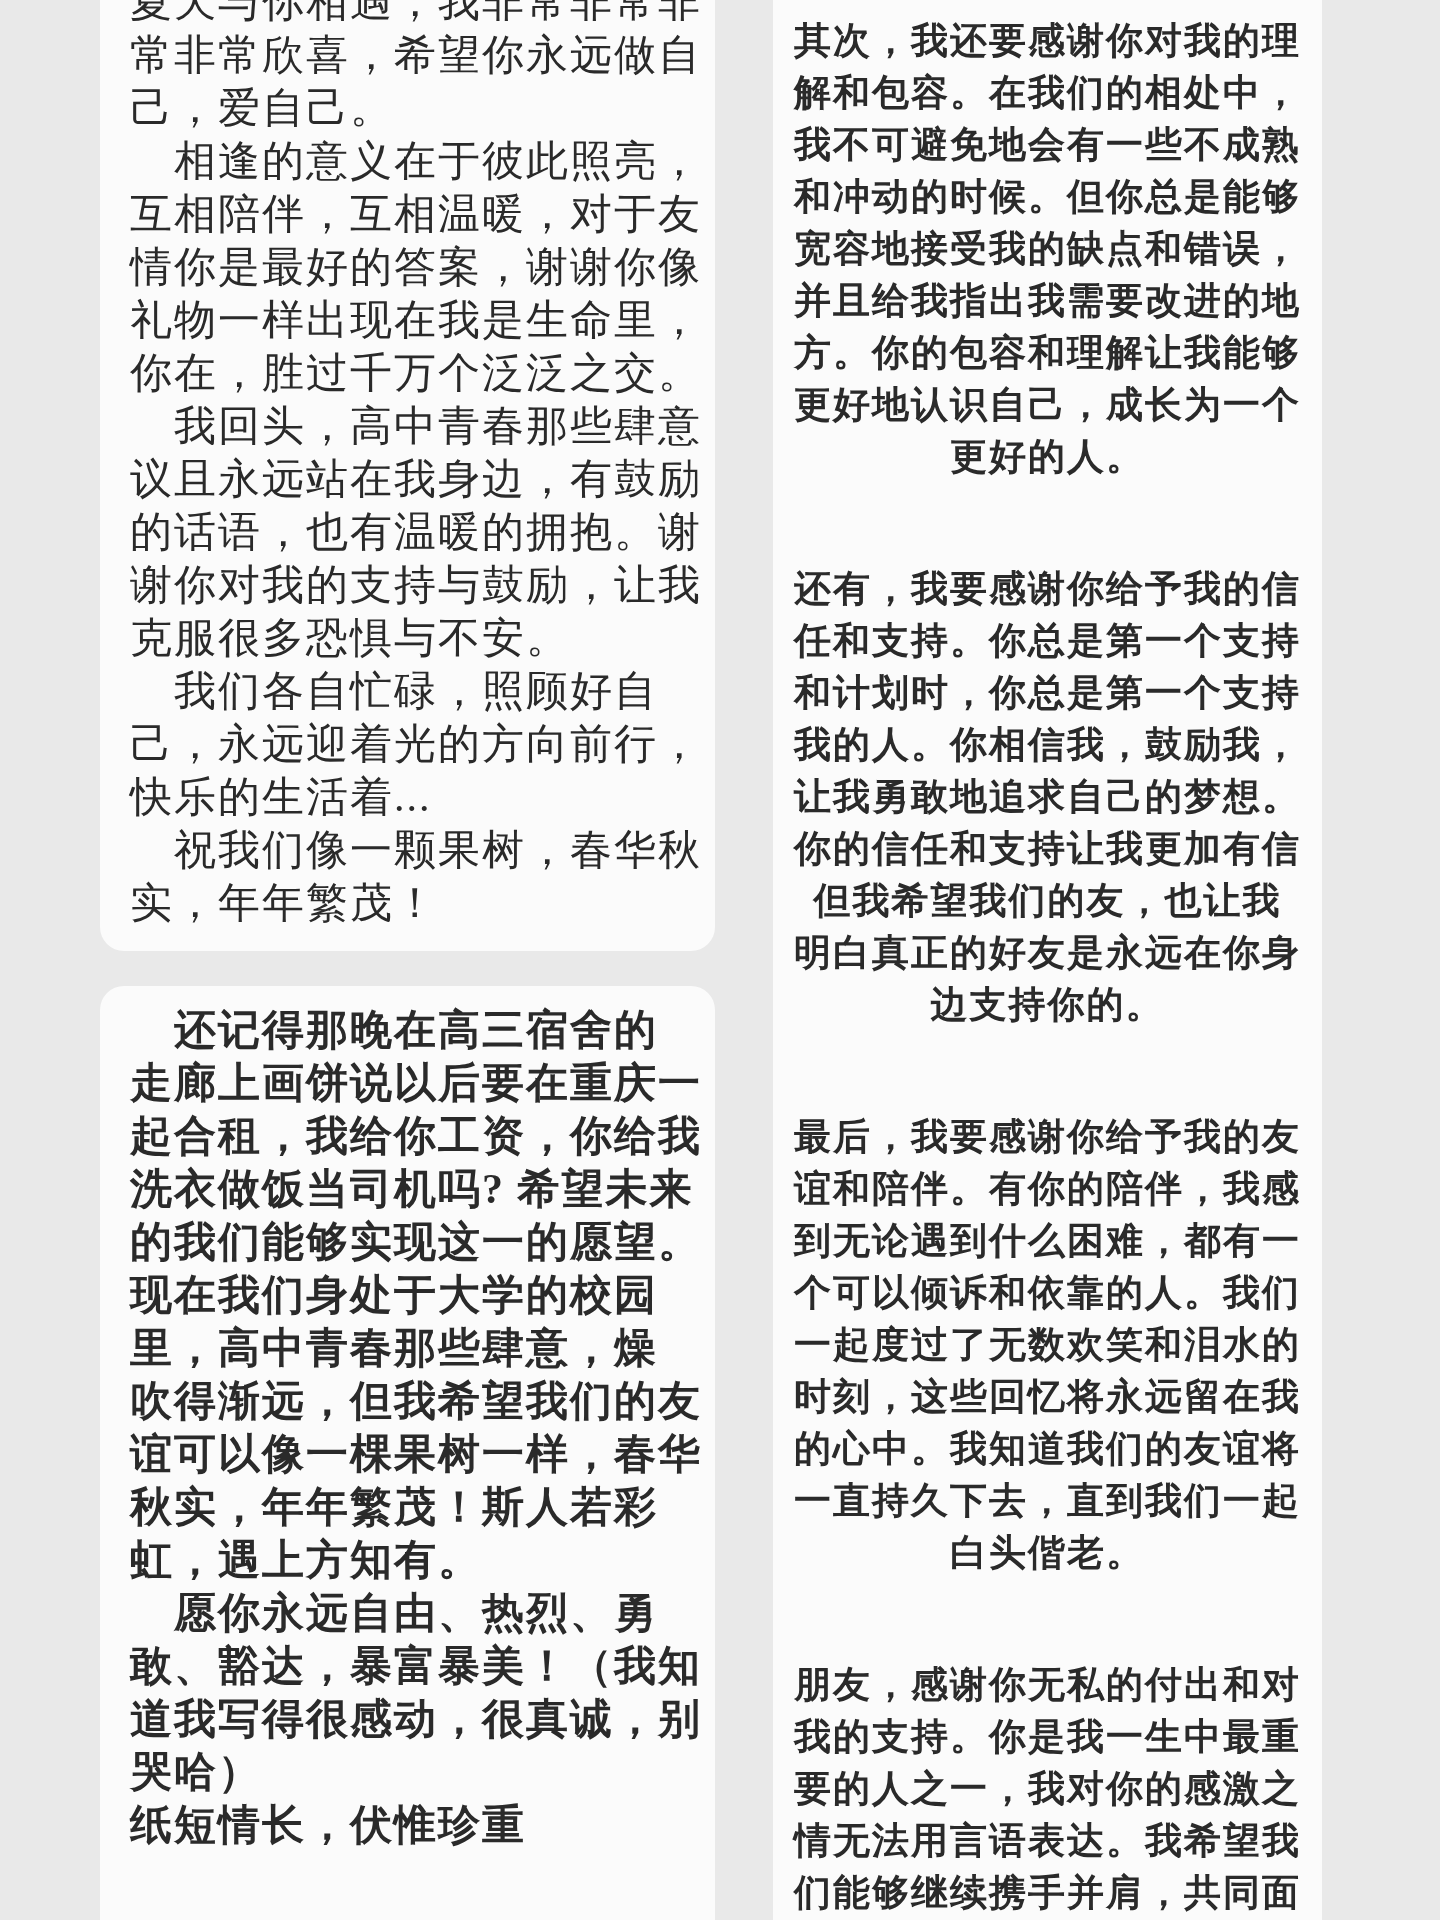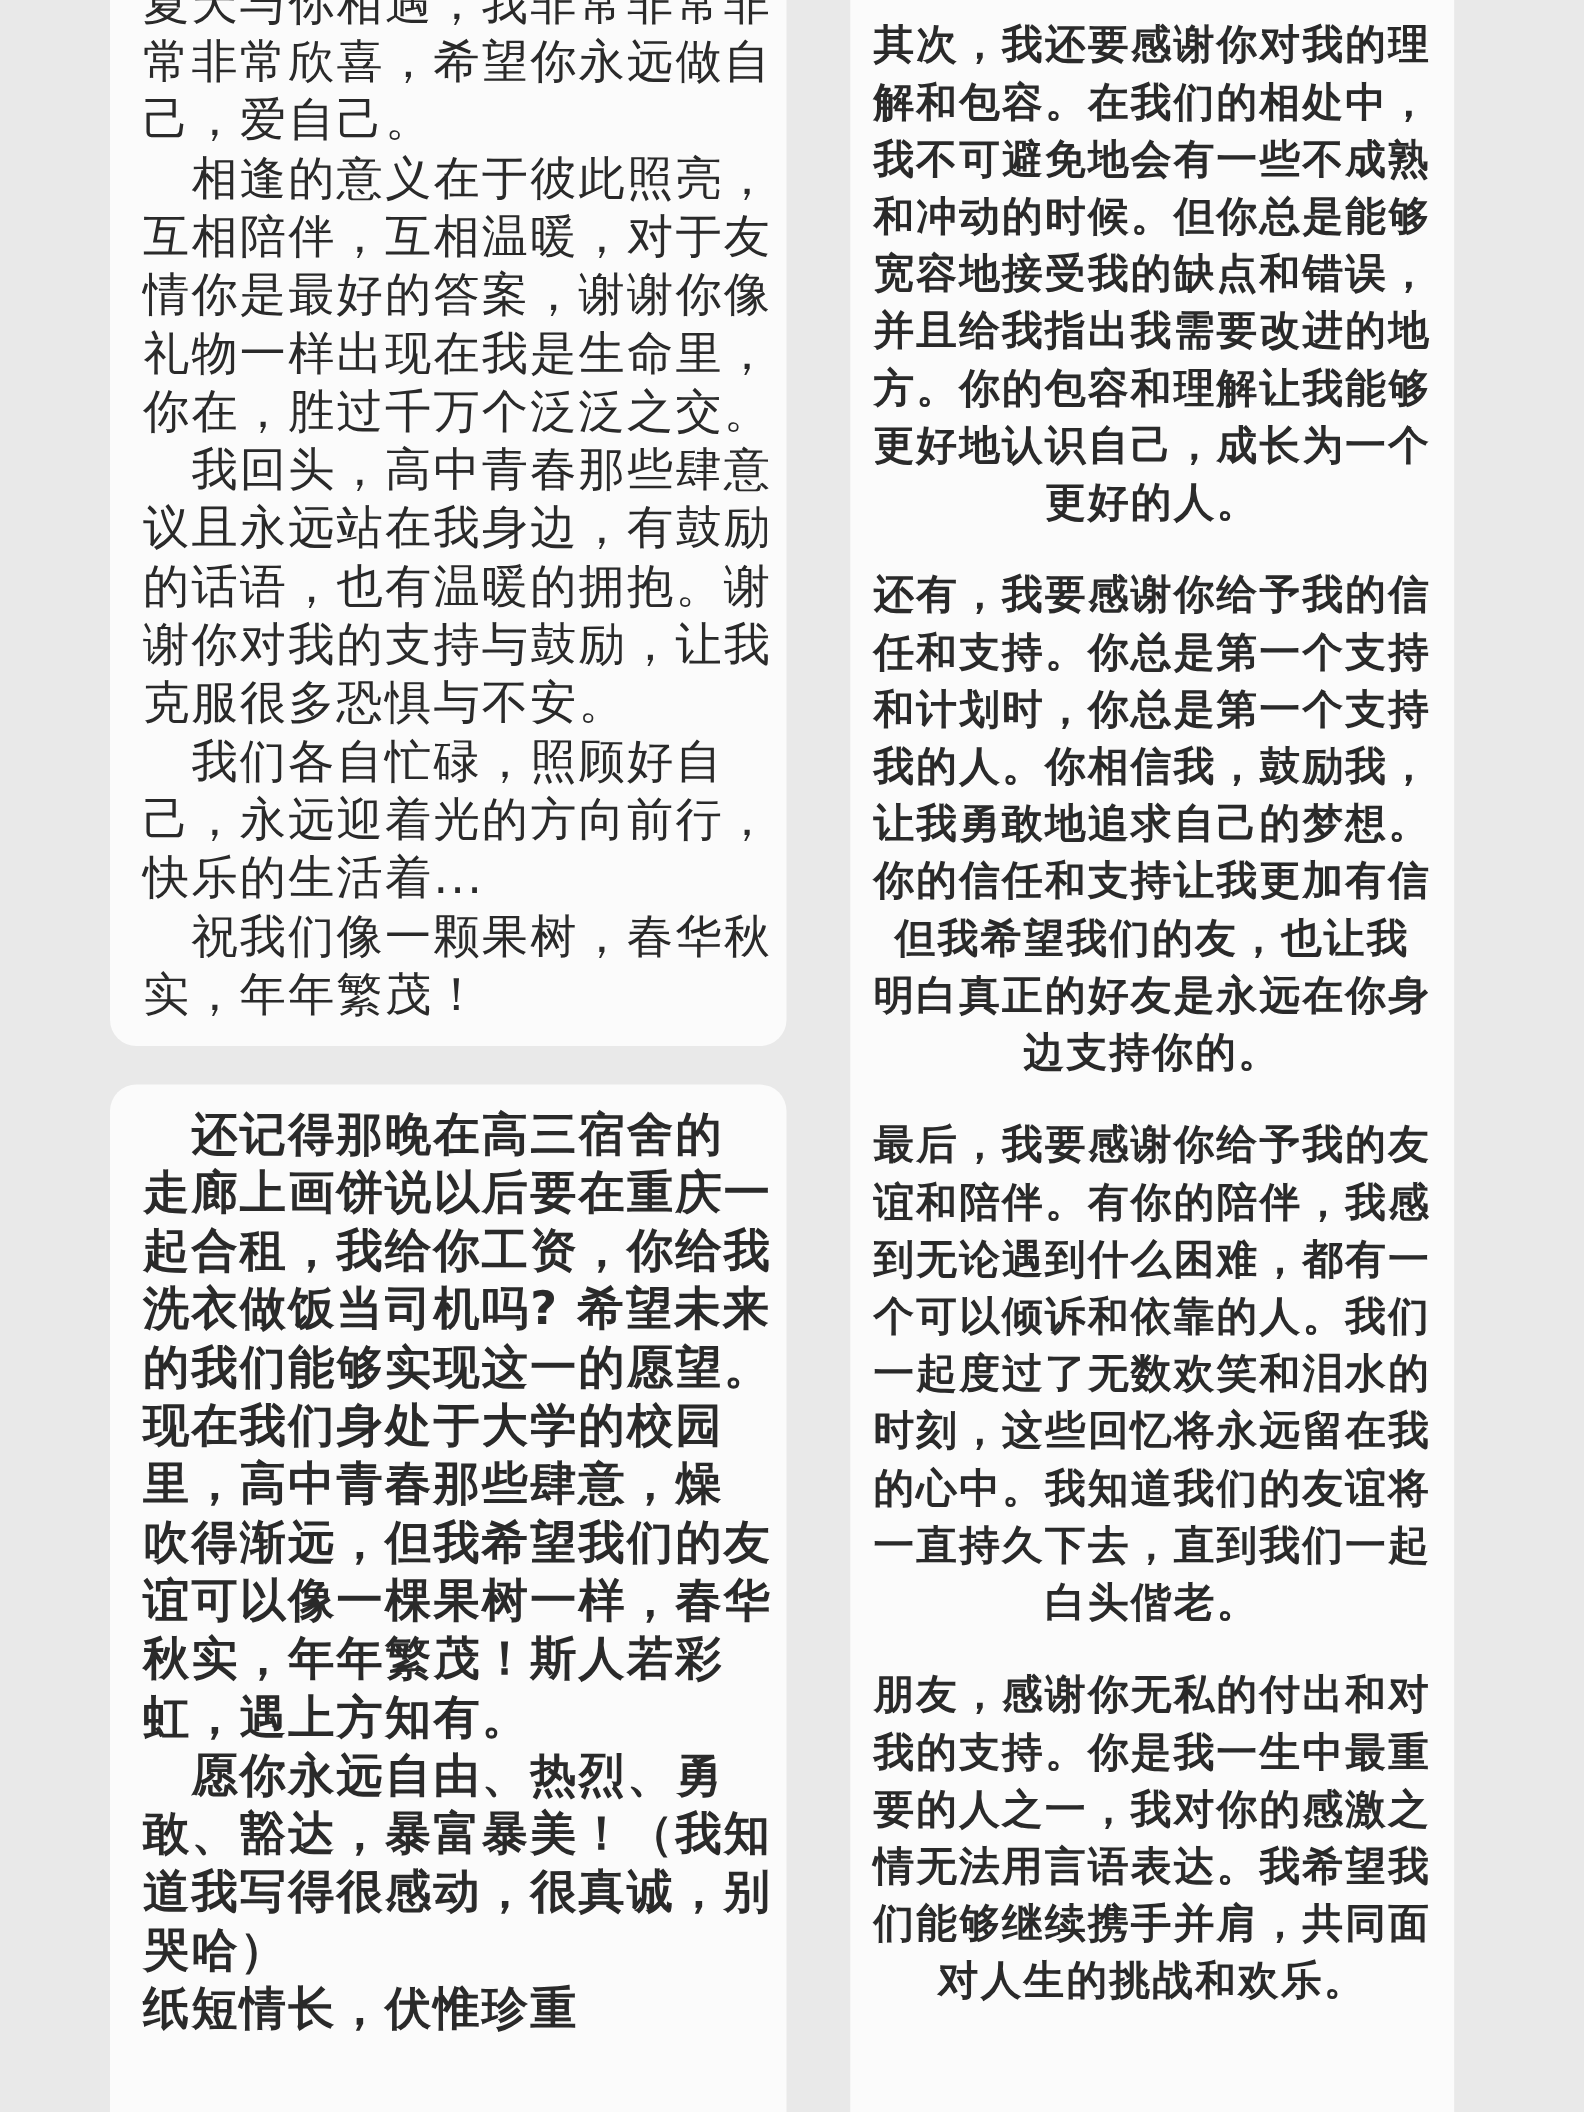--- a/index.html
+++ b/index.html
@@ -2,21 +2,21 @@
 <html><head>
 <meta charset="utf-8">
 <style>
   html,body{margin:0;padding:0;}
   body{
     width:1440px;height:1920px;
     background:#e9e9e9;
     font-family:"DejaVu Sans","Liberation Sans",sans-serif;
     overflow:hidden;
   }
-  .page{position:relative;width:1440px;height:1920px;overflow:hidden;}
+  .page{position:relative;width:1440px;height:1920px;overflow:hidden;font-family:Liberation Serif, serif;}
   .card{
     position:absolute;
     background:#fbfbfb;
     border-radius:24px;
   }
   .card1{left:100px;top:-60px;width:615px;height:1011px;}
   .card2{left:100px;top:986px;width:615px;height:1000px;border-bottom-left-radius:0;border-bottom-right-radius:0;}
   .card3{left:773px;top:-30px;width:549px;height:2010px;}
   .text{color:#2a2a2a;}
   .c1-text{margin:36px 12px 0 30px;}
@@ -27,21 +27,21 @@
   .c2-text{margin:18px 28px 0 30px;}
   .c2-text .line{
     font-size:42px;line-height:53px;letter-spacing:2px;
     font-weight:600;white-space:pre;
   }
   .c3-text{margin:45px 20px 0 20px;text-align:center;}
   .c3-text .line{
     font-size:37px;line-height:52px;letter-spacing:2px;
     font-weight:600;white-space:pre;
   }
-  .c3-text .para + .para{margin-top:32px;}
+  .c3-text .para + .para{margin-top:80px;}
 </style>
 </head>
 <body>
 
 <div class="page">
 
   <div class="card card1">
     <div class="text c1-text">
         <div class="line">夏天与你相遇，我非常非常非</div>
         <div class="line">常非常欣喜，希望你永远做自</div>

